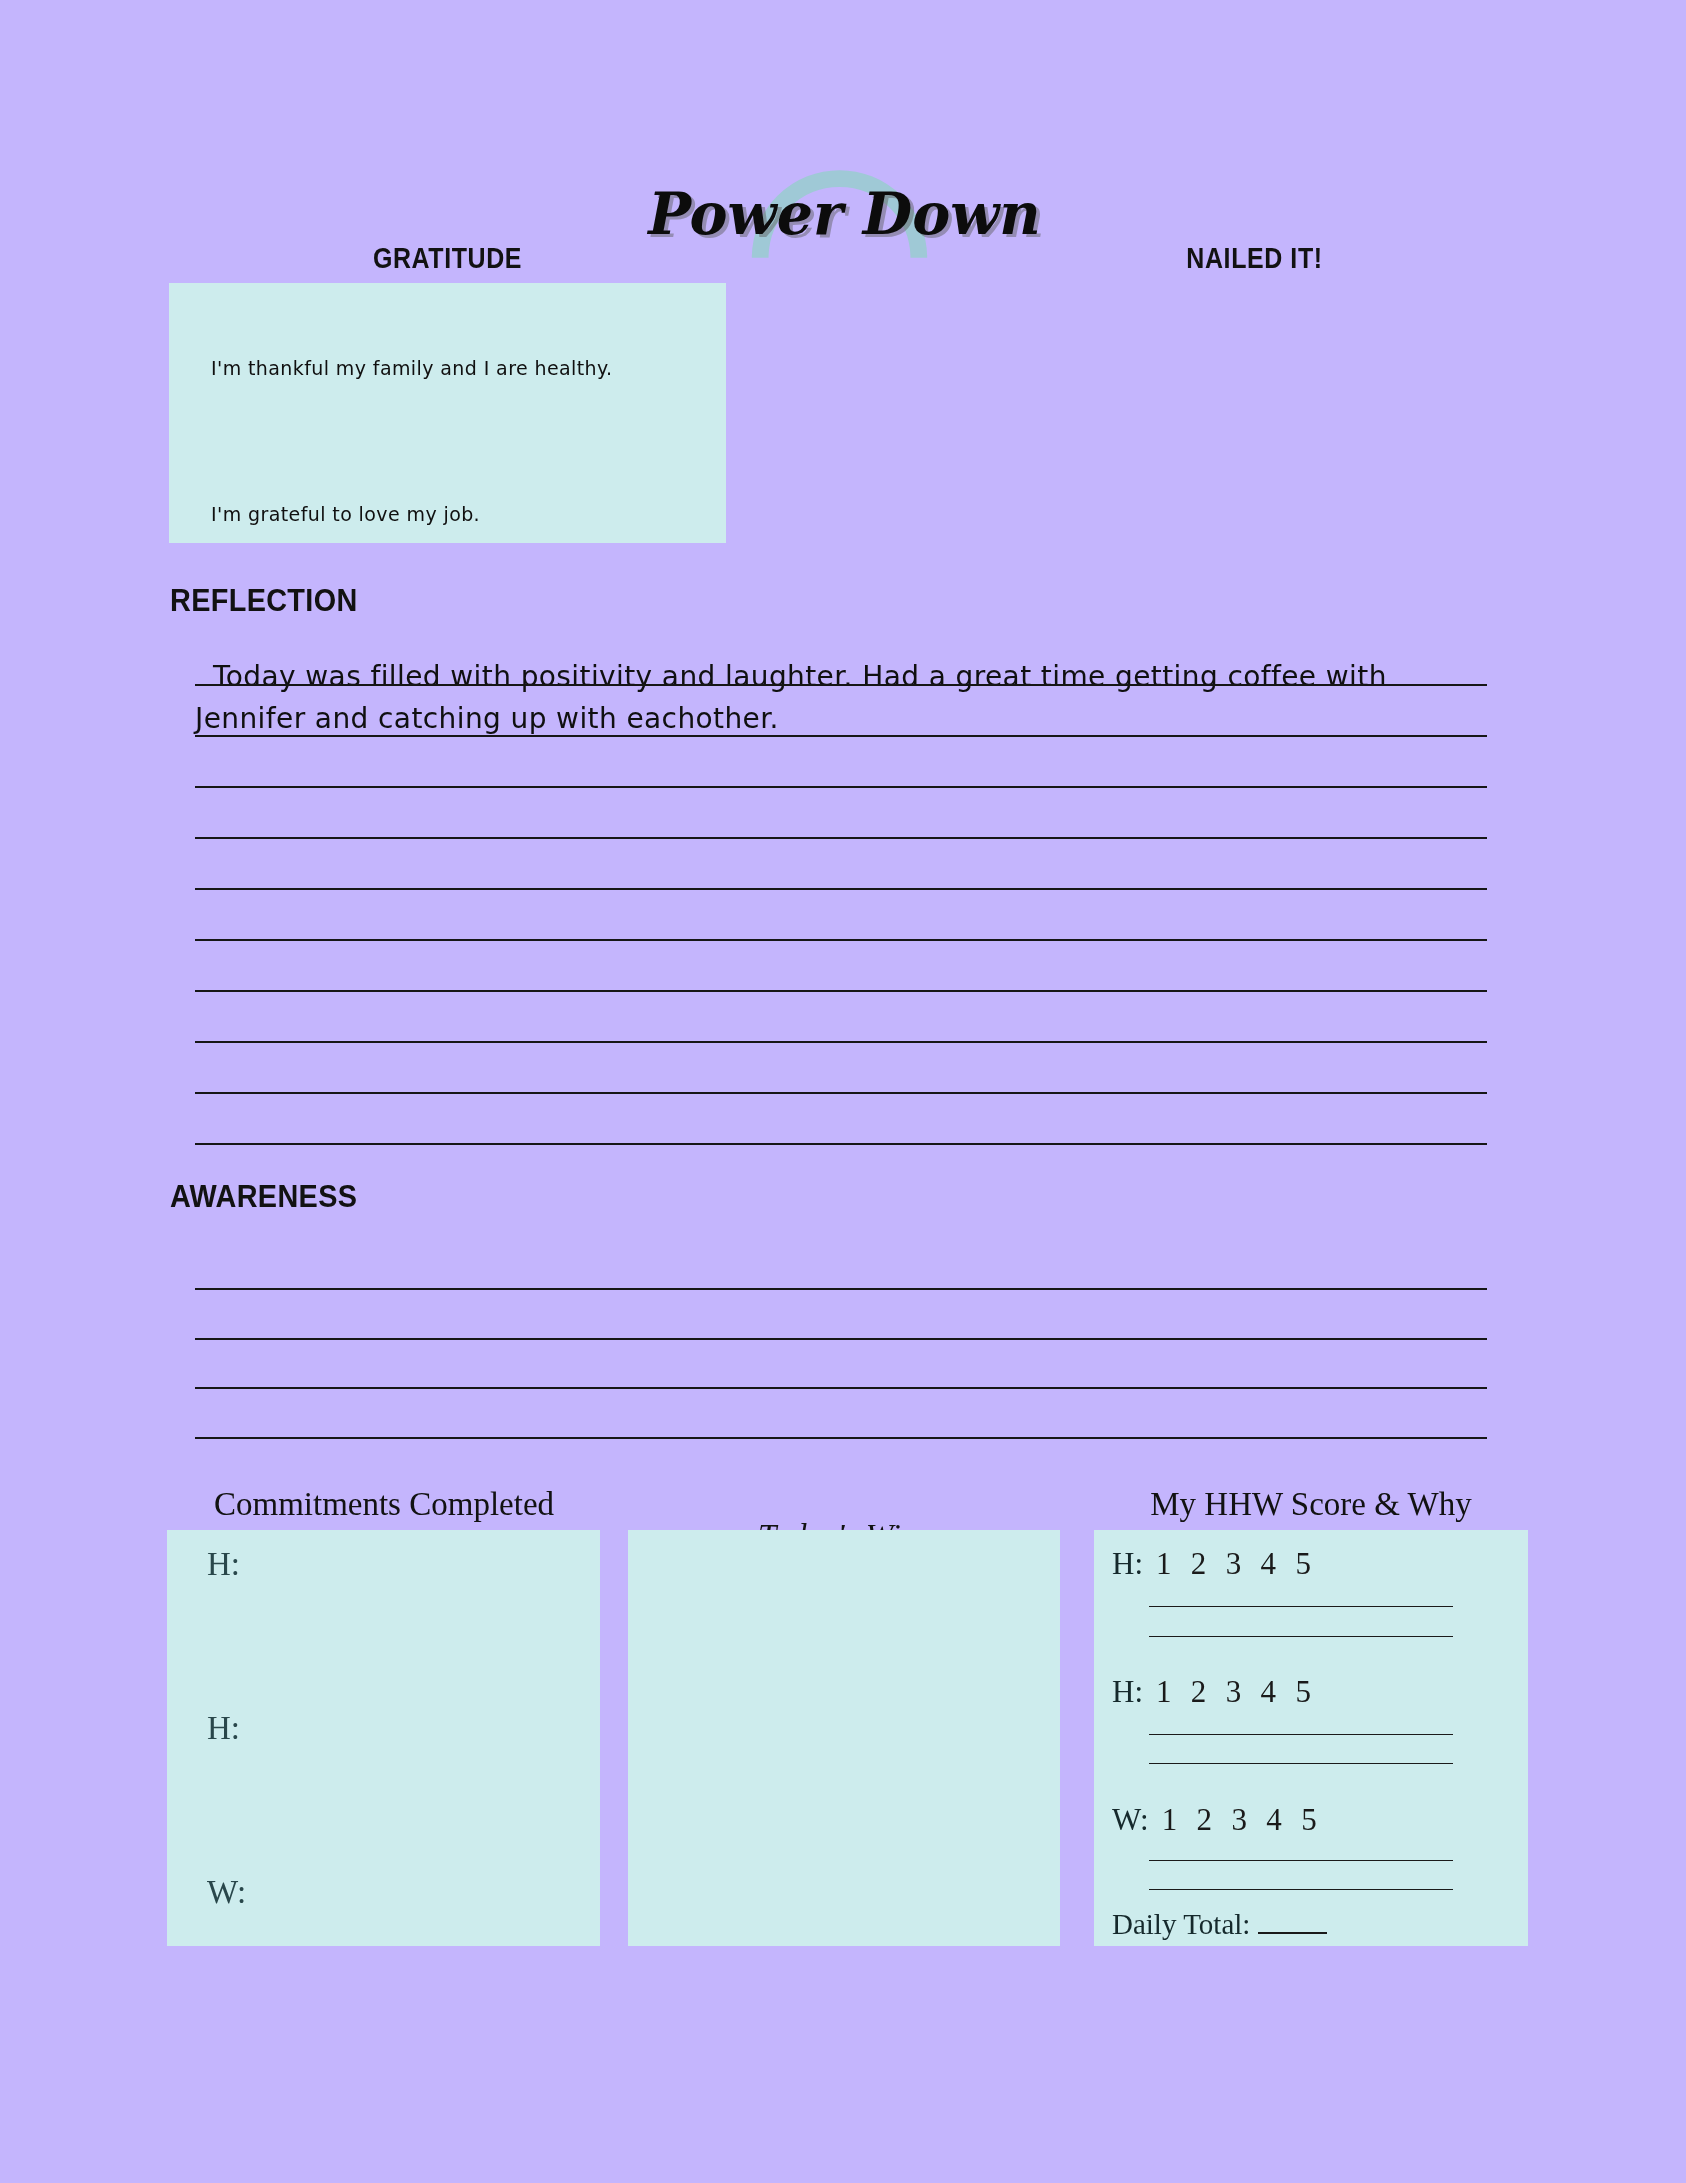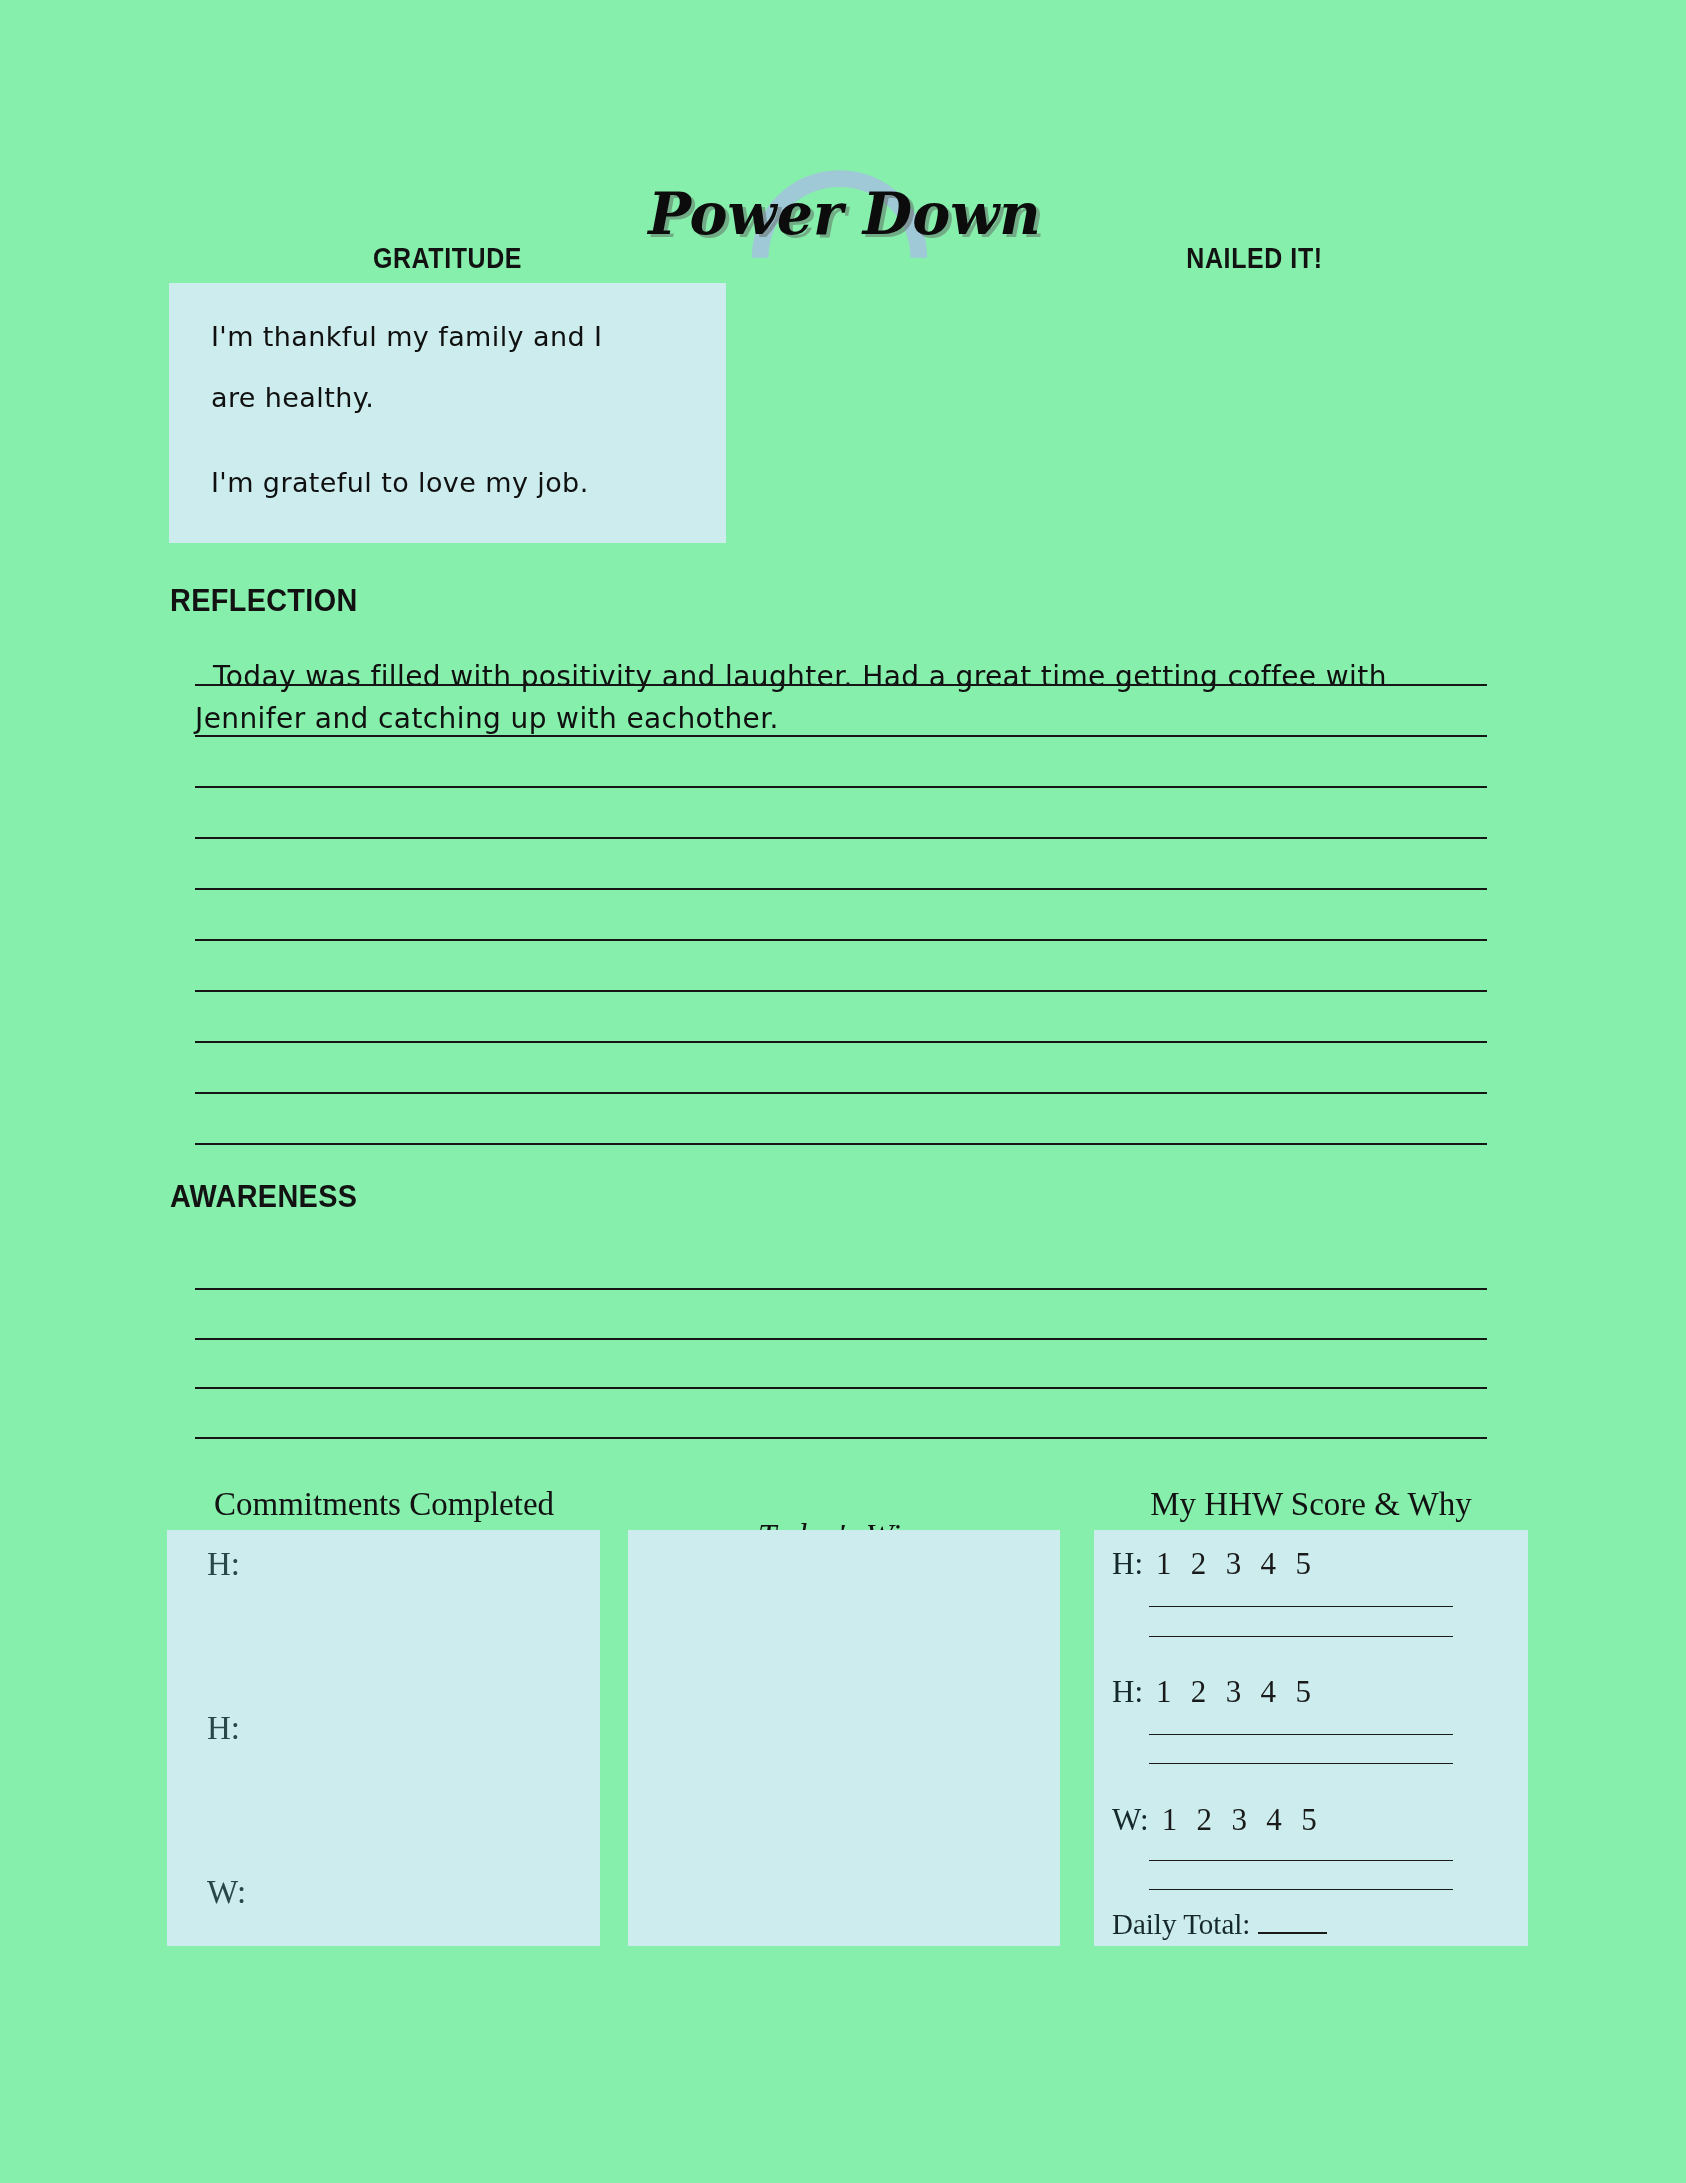--- a/index.html
+++ b/index.html
@@ -1,19 +1,19 @@
 <!DOCTYPE html>
 <html style="font-size:11.6px"><head>
 <meta charset="utf-8">
 <style>
   html,body{margin:0;padding:0;background:#e8e8e8;}
   #page{
     position:relative;
     width:1687px;height:2183px;
-    background:#86efac;
+    background:#c4b5fd;
     font-family:"Liberation Sans",sans-serif;
     color:#141414;
     overflow:hidden;
   }
   .abs{position:absolute;}
   
   .block-head{
     font-family:"Liberation Sans",sans-serif;
     font-weight:800;
     font-size:29px;
@@ -32,24 +32,25 @@
     color:#121212;
     transform:scaleX(0.9);
     transform-origin:left center;
     white-space:nowrap;
   }
   
   .fillbox{background:#cdeced;}
   
   .hand{
     font-family:"DejaVu Sans",sans-serif;
-    font-size:27px;
+    font-size:19px;
     letter-spacing:0.4px;
     color:#101010;
     line-height:61px;
+    margin-top:32px;
   }
   .hand-line{
     font-family:"DejaVu Sans",sans-serif;
     font-size:28px;
     letter-spacing:0.4px;
     color:#101010;
     white-space:nowrap;
   }
   
   .rule{

